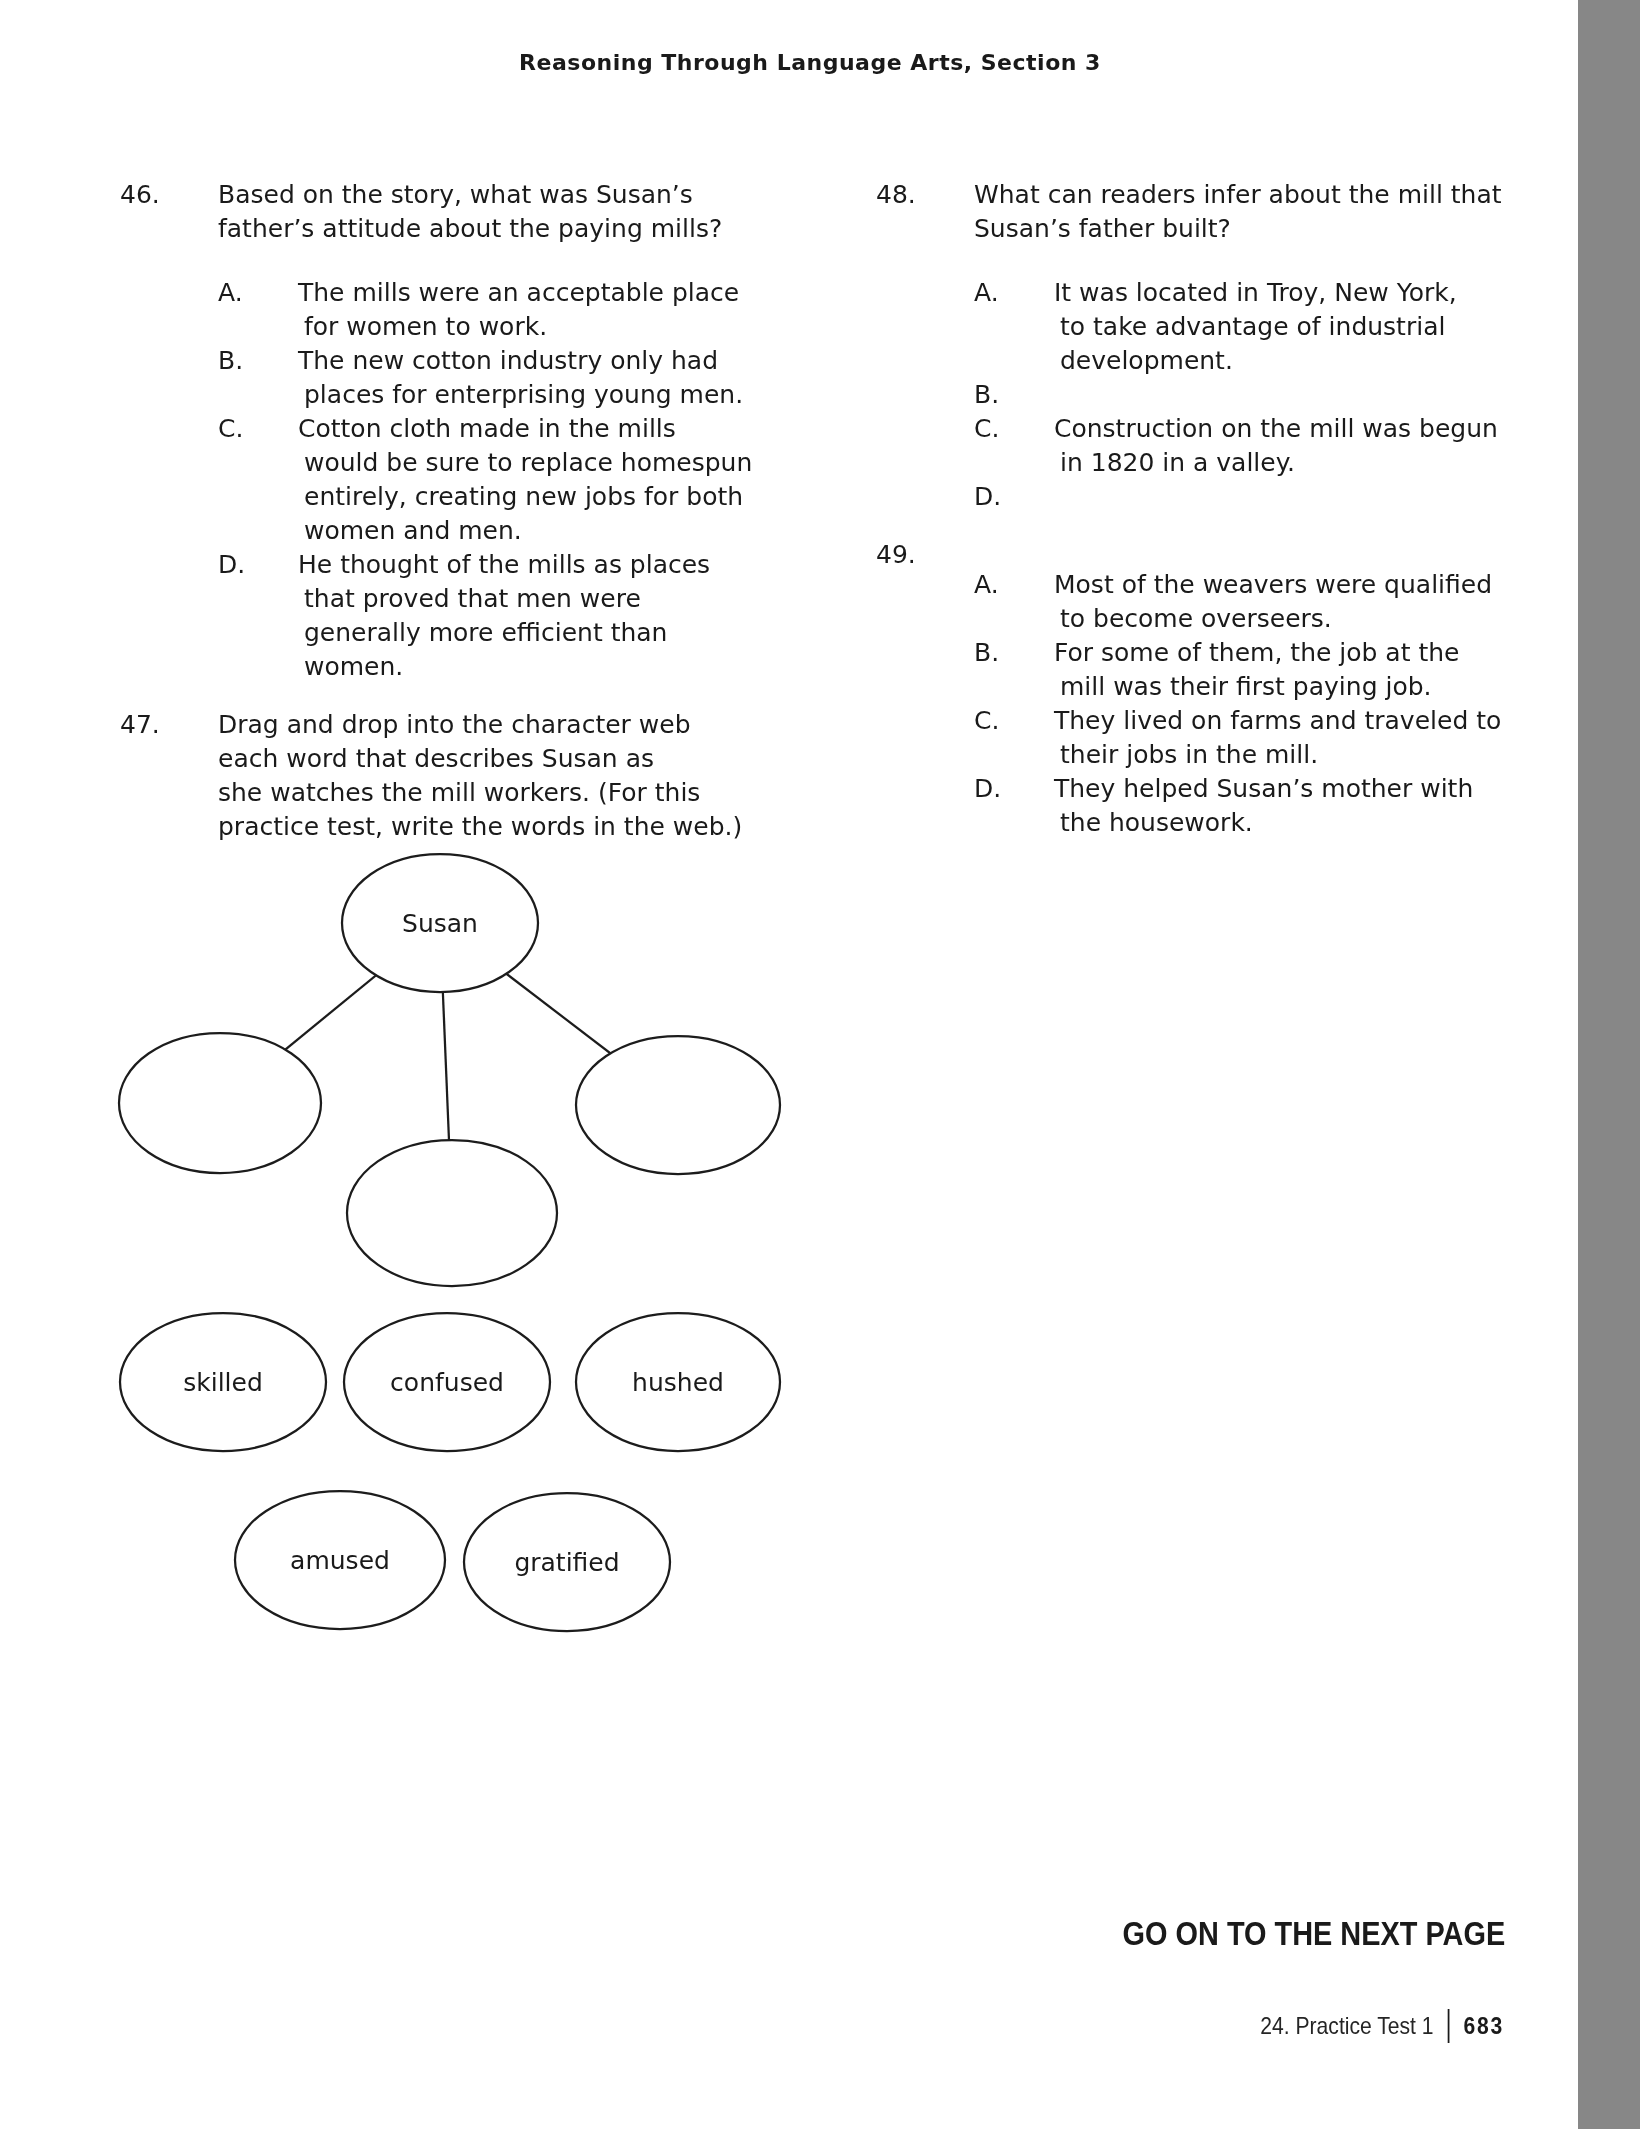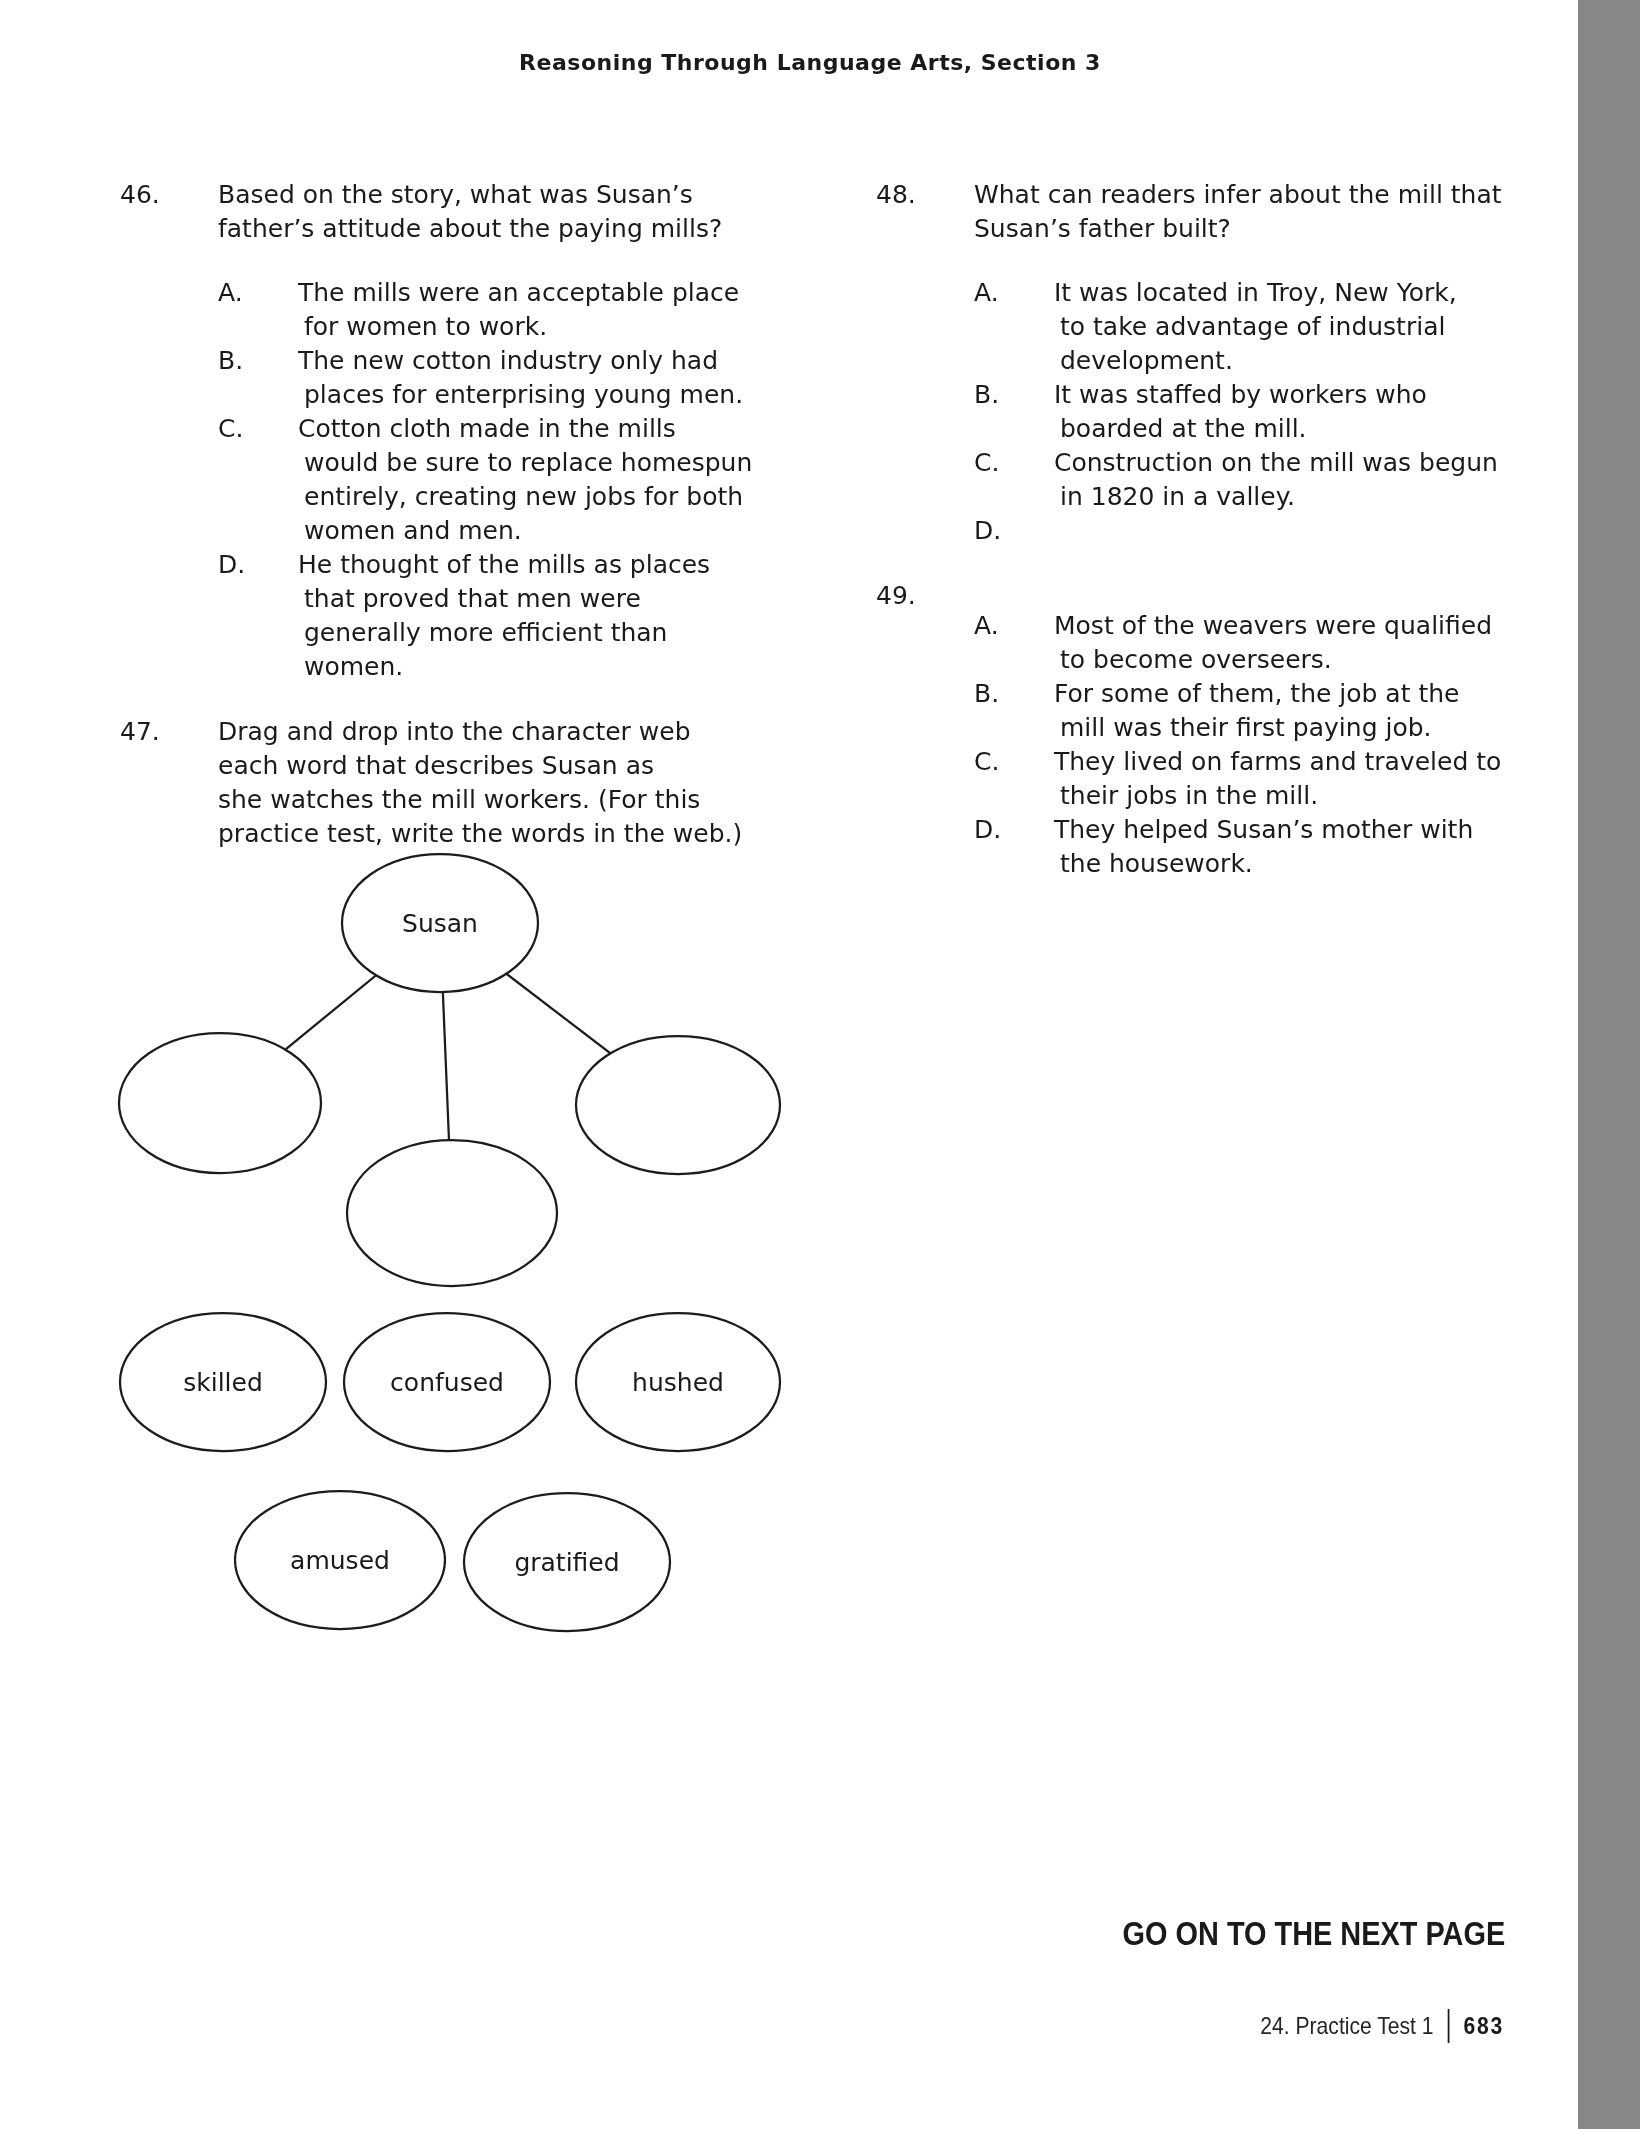--- a/index.html
+++ b/index.html
@@ -21,21 +21,21 @@
     position:absolute;top:52px;left:120px;width:1380px;
     text-align:center;
     font-family:"DejaVu Sans", sans-serif;
     font-weight:bold;font-size:22px;line-height:1;
     letter-spacing:0.5px;
   }
   .col{position:absolute;top:178px;}
   .col-left{left:120px;width:700px;}
   .col-right{left:876px;width:720px;}
   .question{display:grid;grid-template-columns:98px 1fr;}
-  .question + .question{margin-top:31px;}
+  .question + .question{margin-top:24px;}
   .qnum{
     font-size:25px;line-height:34px;
   }
   .stem{
     font-size:25px;line-height:34px;white-space:pre-line;
   }
   .options{margin-top:30px;}
   .option{display:grid;grid-template-columns:80px 1fr;}
   .opt-letter{font-size:25px;line-height:34px;}
   .opt-text{
@@ -162,22 +162,20 @@
 Susan’s father built?</div>
       <div class="options">
         <div class="option">
           <div class="opt-letter">A.</div>
           <div class="opt-text">It was located in Troy, New York,
 to take advantage of industrial
 development.</div>
         </div>
         <div class="option">
           <div class="opt-letter">B.</div>
-          <div class="opt-text">It was staffed by workers who
-boarded at the mill.</div>
         </div>
         <div class="option">
           <div class="opt-letter">C.</div>
           <div class="opt-text">Construction on the mill was begun
 in 1820 in a valley.</div>
         </div>
         <div class="option">
           <div class="opt-letter">D.</div>
         </div>
       </div>

